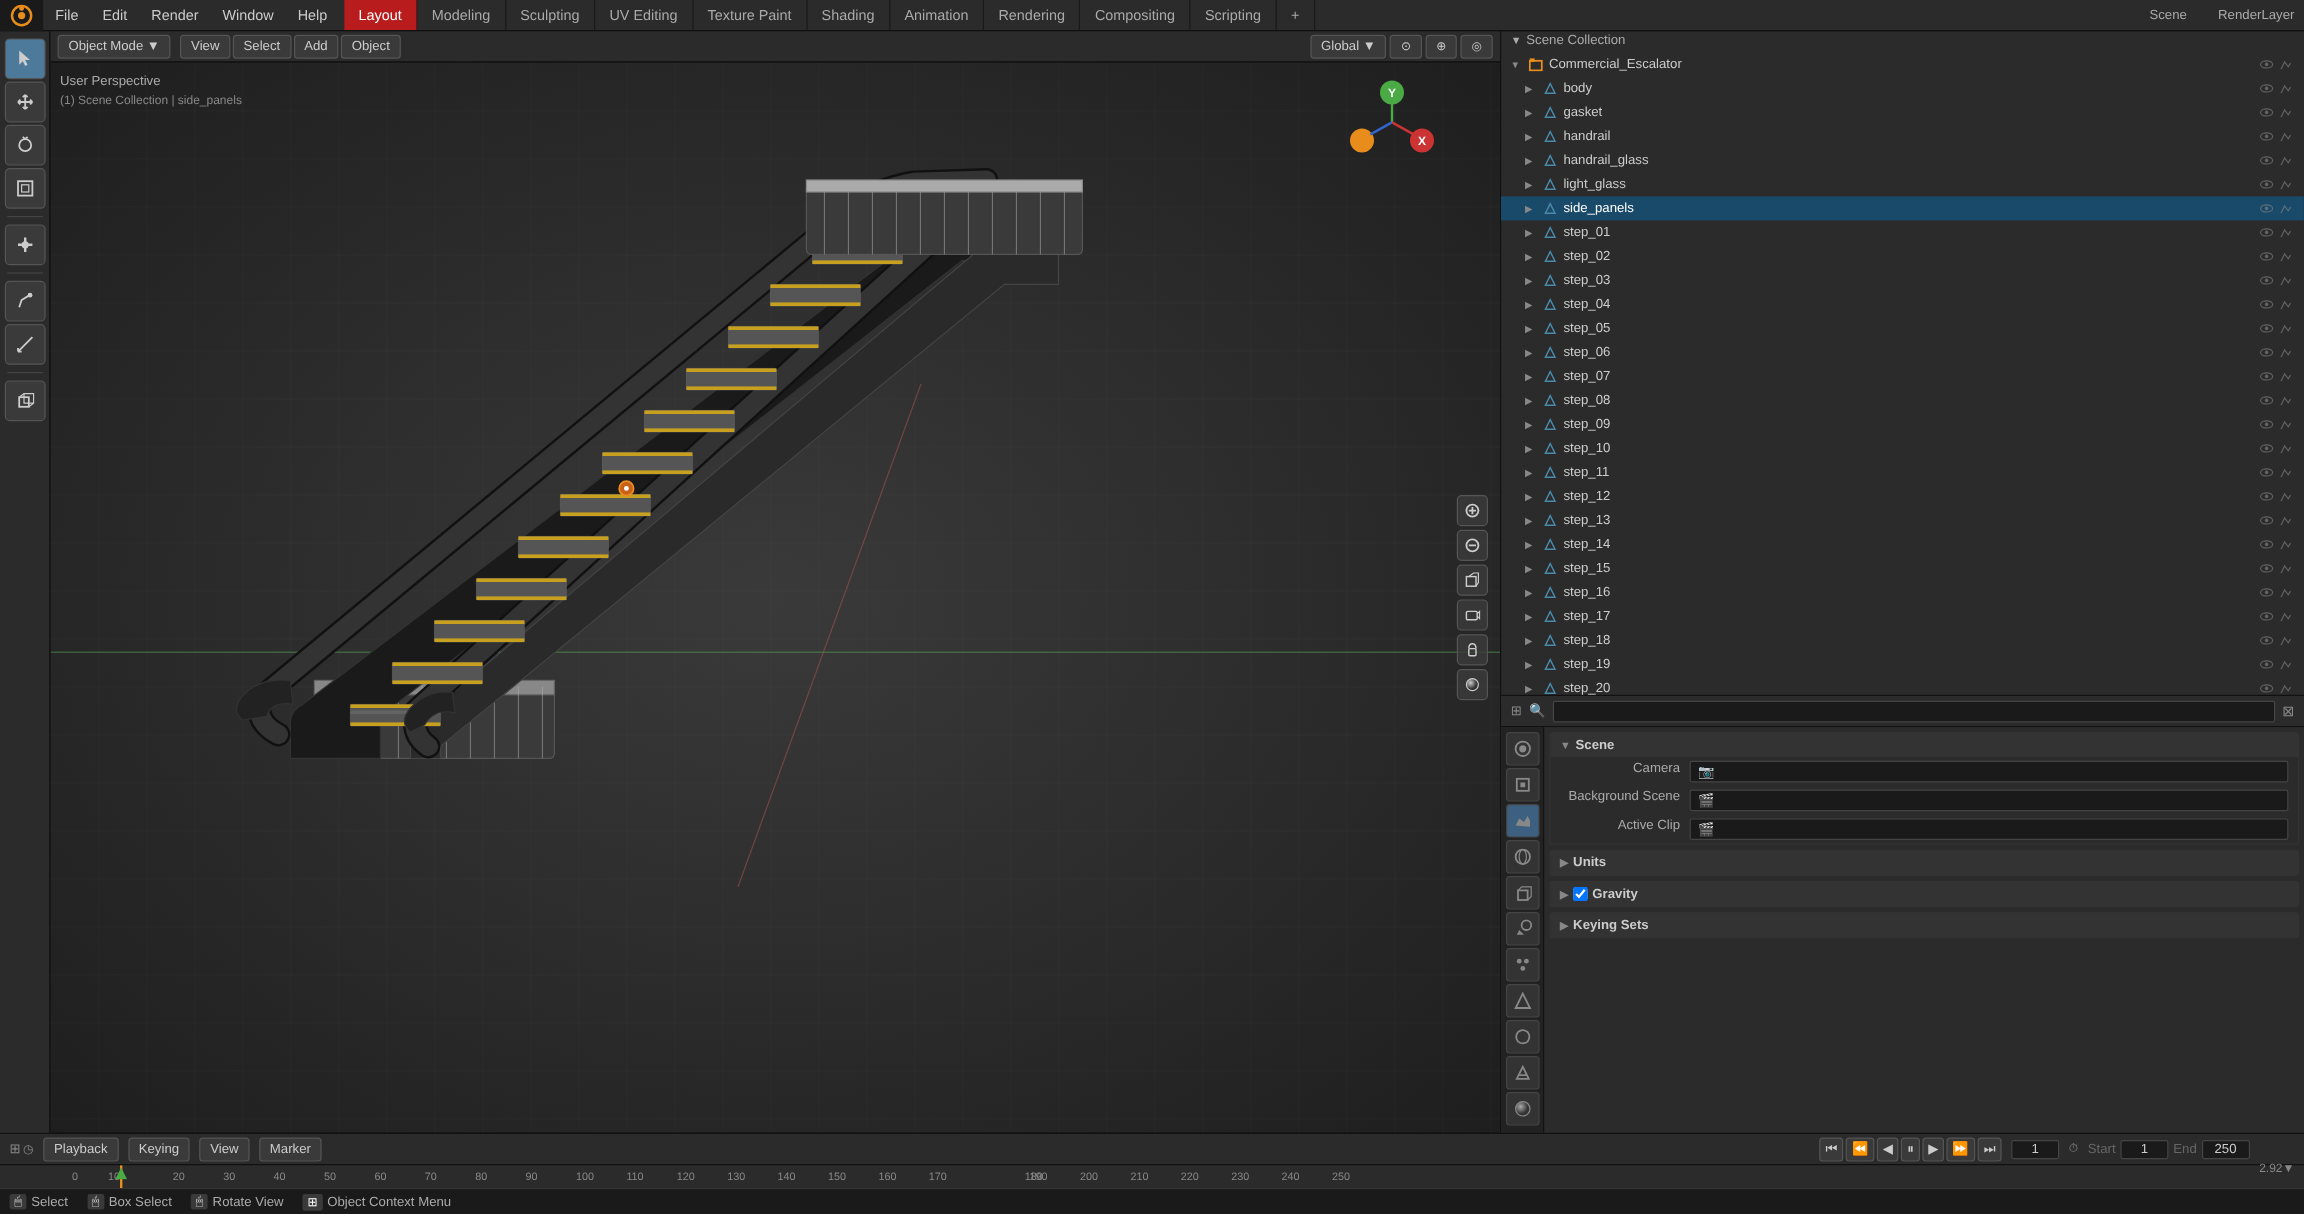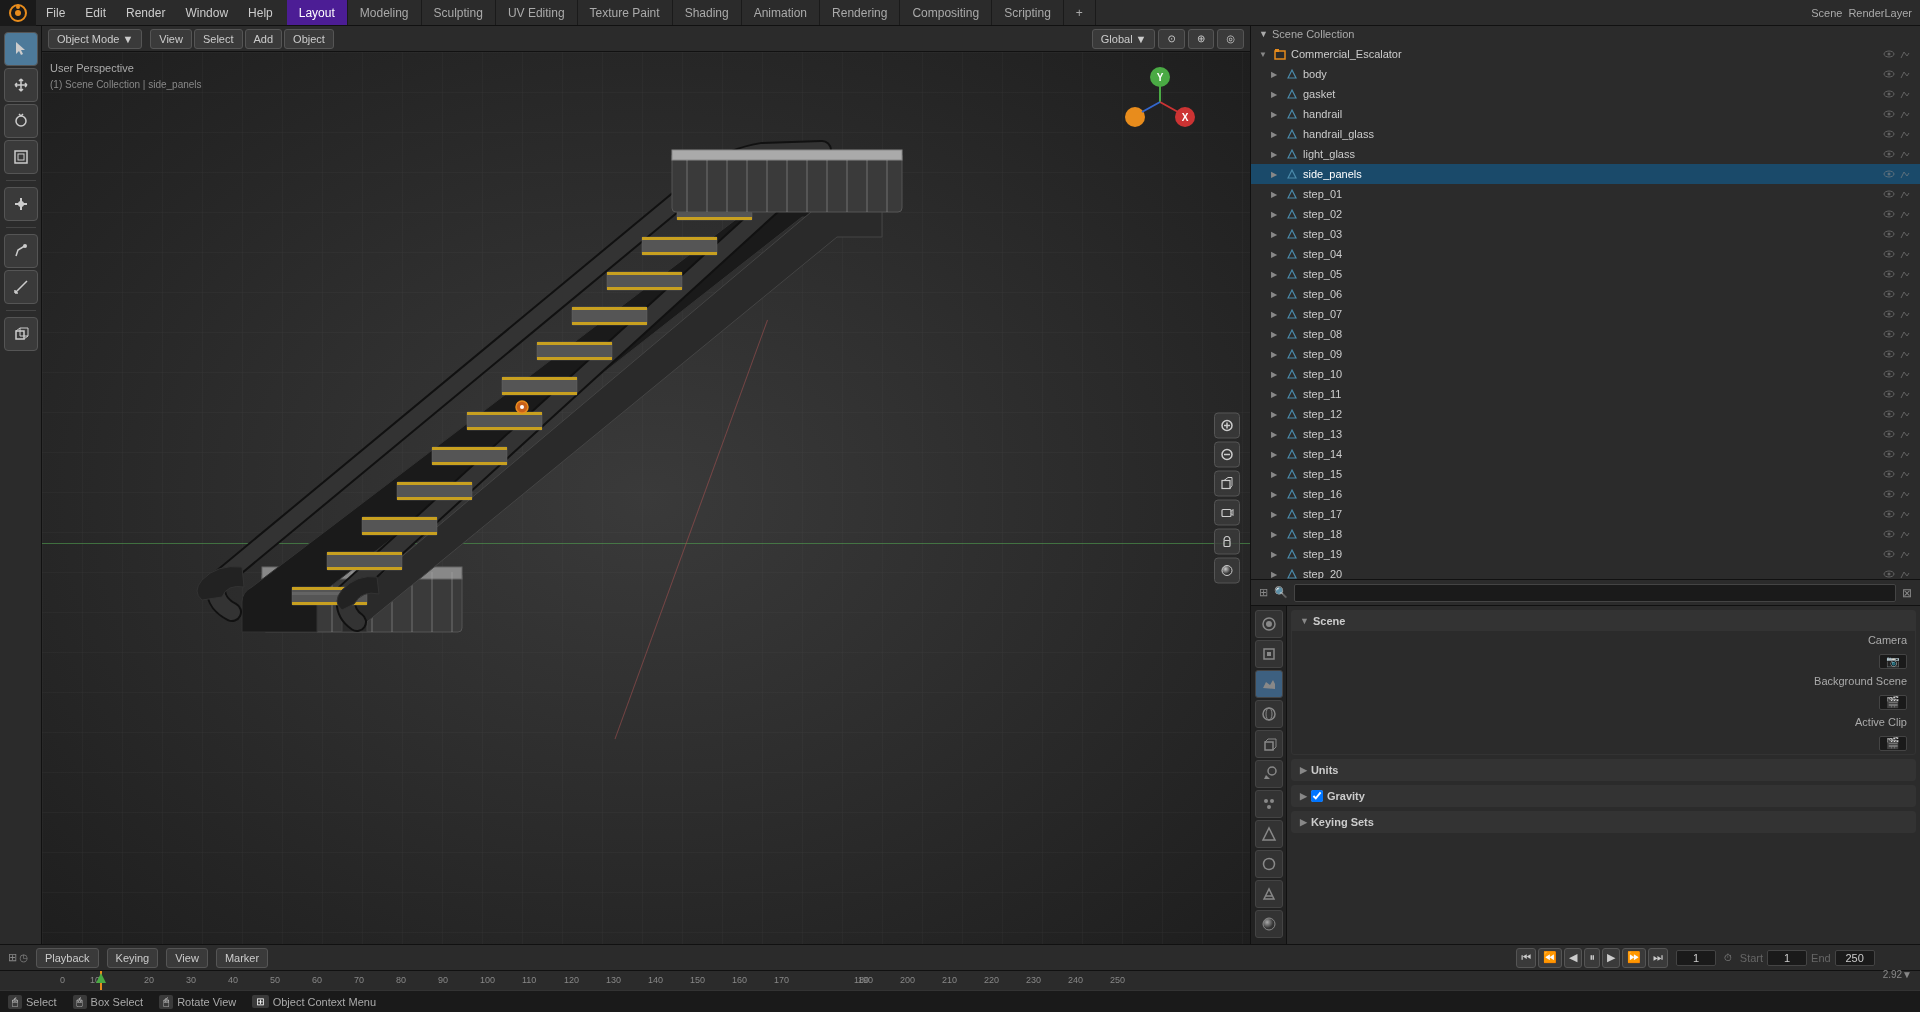--- a/index.html
+++ b/index.html
@@ -58,21 +58,21 @@
       padding: 0 12px;
       height: 100%;
       display: flex;
       align-items: center;
       cursor: pointer;
       font-size: 12px;
       color: #aaaaaa;
       border-right: 1px solid #1a1a1a;
     }
     .workspace-tab.active {
-      background: #4c1d95;
+      background: #b91c1c;
       color: #ffffff;
     }
     .top-right-area {
       margin-left: auto;
       display: flex;
       align-items: center;
       padding-right: 8px;
       gap: 6px;
       font-size: 11px;
       color: #aaa;
@@ -339,25 +339,24 @@
       background: #333;
       font-size: 11px;
       font-weight: bold;
       cursor: pointer;
       display: flex;
       align-items: center;
       gap: 4px;
     }
     .prop-row {
       display: flex;
-      align-items: flex-end;
+      align-items: flex-start;
       padding: 3px 8px;
       gap: 8px;
       font-size: 11px;
-      flex-direction: column;
     }
     .prop-label {
       width: 100px;
       color: #aaa;
       text-align: right;
     }
     .prop-value {
       flex: 1;
       height: 18px;
       background: #1a1a1a;
@@ -529,21 +528,21 @@
     <div class="workspace-tab">Texture Paint</div>
     <div class="workspace-tab">Shading</div>
     <div class="workspace-tab">Animation</div>
     <div class="workspace-tab">Rendering</div>
     <div class="workspace-tab">Compositing</div>
     <div class="workspace-tab">Scripting</div>
     <div class="workspace-tab">+</div>
   </div>
   <div class="top-right-area">
     <span style="cursor:pointer;color:#aaa;">Scene</span>
-    <span style="cursor:pointer;color:#aaa;">RenderLayer</span>
+    <span style="cursor:pointer;color:#aaa;margin-left:20px;">RenderLayer</span>
   </div>
 </div>
 
 <div id="left-toolbar">
   <div class="toolbar-btn active">
     <svg width="16" height="16" viewBox="0 0 16 16">
         <path d="M3 1 L3 13 L6 10 L8 14 L10 13 L8 9 L12 9 Z" fill="#ccc"></path>
       </svg>
   </div>
   <div class="toolbar-btn">

